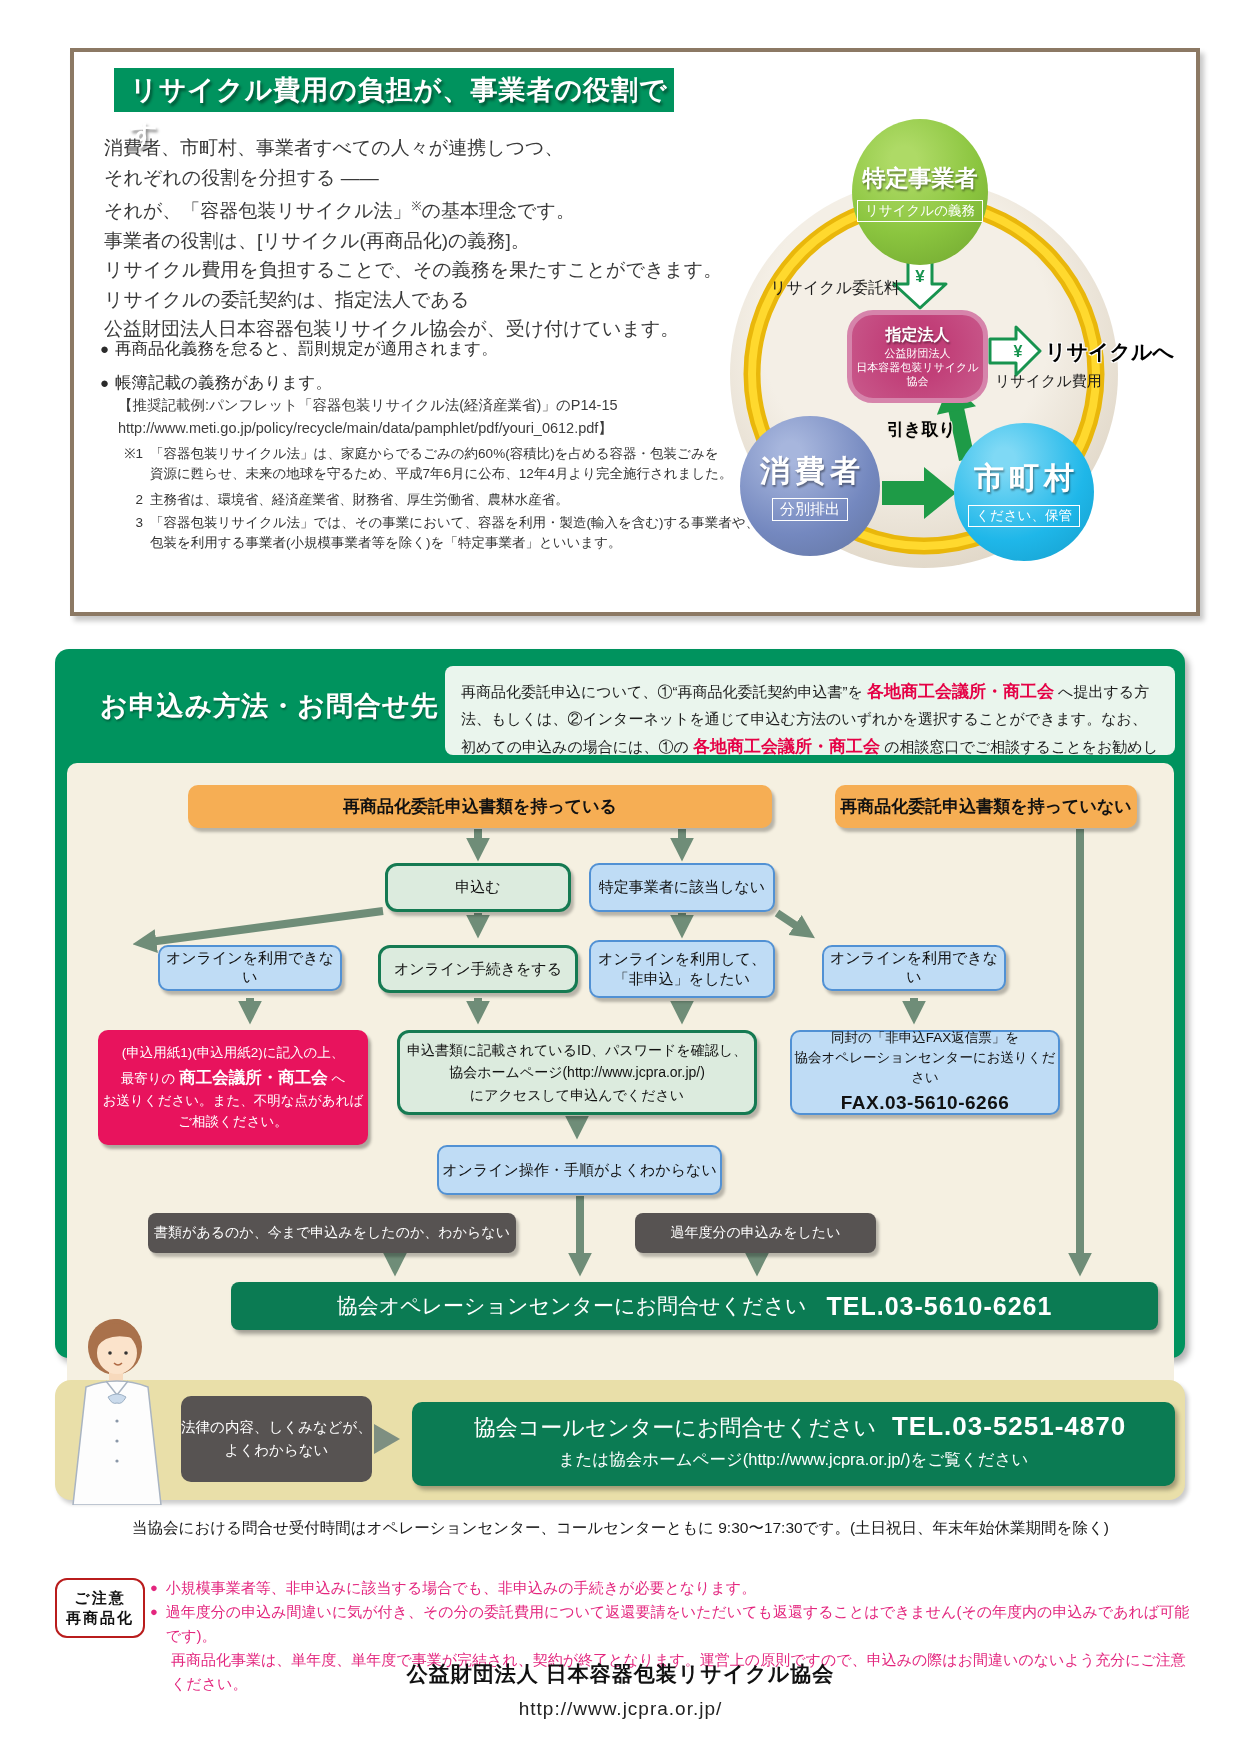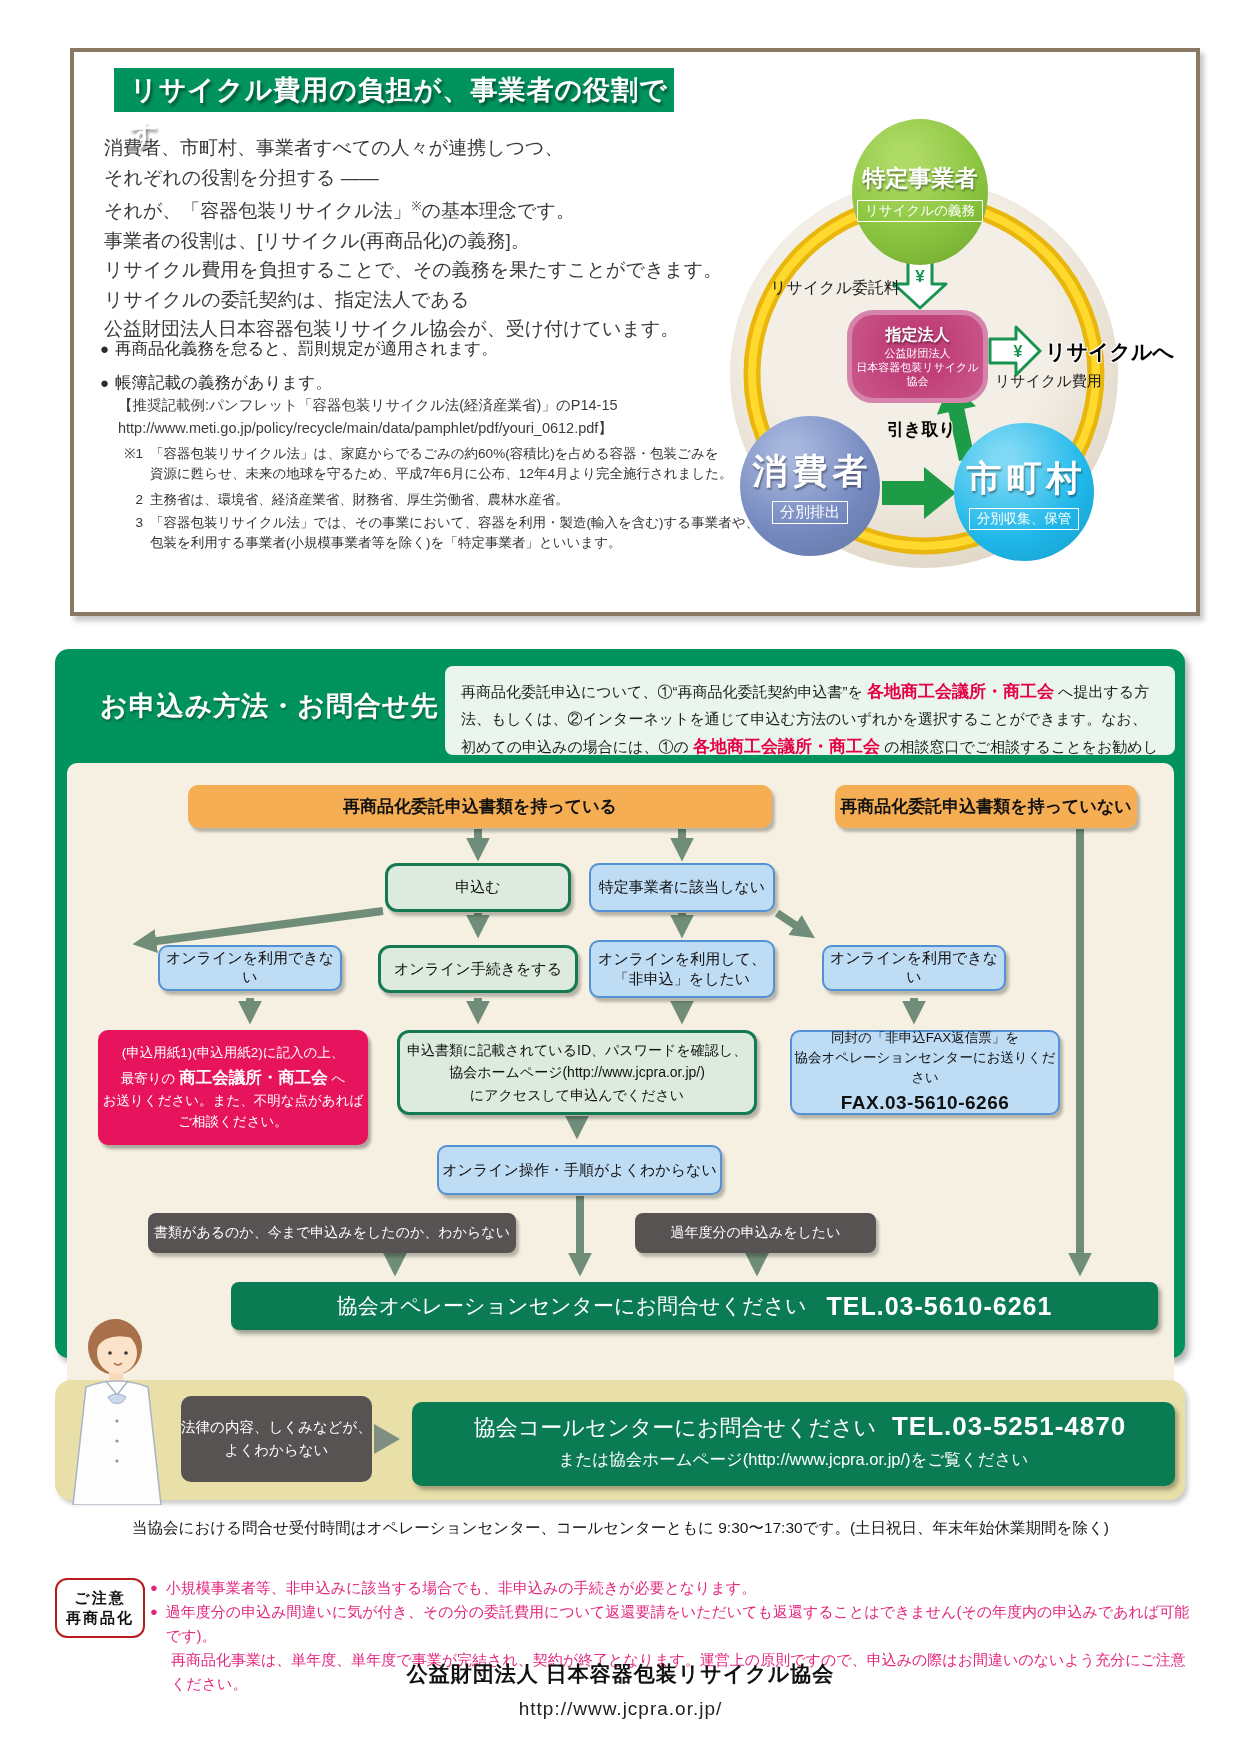--- a/index.html
+++ b/index.html
@@ -29,21 +29,21 @@
   .dg-sp .t{font-size:23px;font-weight:bold;text-shadow:1px 2px 2px rgba(0,0,0,.4);}
   .duty{border:1.5px solid #fff;padding:1px 7px;margin-top:6px;font-size:13.5px;white-space:nowrap;}
   .dg-pk{left:172px;top:200px;width:141px;height:93px;border-radius:26px;box-sizing:border-box;
       border:5px solid #D684AB;background:radial-gradient(circle at 50% 42%,#C13F78 35%,#C95A8C 100%);}
   .dg-pk .t{font-size:16px;font-weight:bold;text-shadow:1px 2px 2px rgba(0,0,0,.4);}
   .dg-pk .s{font-size:11px;line-height:14px;}
   .dg-co{left:65px;top:306px;width:140px;height:140px;border-radius:50%;
       background:radial-gradient(circle at 36% 26%,#A7B6DD 8%,#7488BF 60%,#62749F 100%);}
   .dg-mu{left:279px;top:313px;width:140px;height:138px;border-radius:50%;
       background:radial-gradient(circle at 36% 26%,#7FD9F5 8%,#1FB7E9 60%,#149CC9 100%);}
-  .dg-co .t,.dg-mu .t{font-size:35px;font-weight:bold;letter-spacing:5px;text-indent:5px;
+  .dg-co .t,.dg-mu .t{font-size:30px;font-weight:bold;letter-spacing:5px;text-indent:5px;
       text-shadow:1px 2px 2px rgba(0,0,0,.4);font-family:Liberation Mono, monospace;}
   .dg-lab{position:absolute;font-size:16px;color:#1c1c1c;white-space:nowrap;}
   .dg-fee{left:60px;top:168px;width:165px;text-align:right;}
   .dg-to{left:370px;top:228px;font-size:21px;font-weight:bold;color:#000;
       text-shadow:1px 1px 0 #fff,-1px 1px 0 #fff,1px -1px 0 #fff,-1px -1px 0 #fff;}
   .dg-cost{left:320px;top:262px;font-size:15px;}
   .dg-pick{left:212px;top:308px;font-size:17px;font-weight:bold;color:#000;
       text-shadow:1px 1px 0 #F0EADD,-1px 1px 0 #F0EADD,1px -1px 0 #F0EADD,-1px -1px 0 #F0EADD;}
   
   .s2{position:absolute;left:55px;top:649px;width:1130px;height:709px;background:#00935E;
@@ -186,21 +186,21 @@
       <div class="dg-lab dg-to">リサイクルへ</div>
       <div class="dg-lab dg-cost">リサイクル費用</div>
       <div class="dg-lab dg-pick">引き取り</div>
 
       <div class="dg-node dg-co">
         <div class="t">消費者</div>
         <div class="duty" style="font-size:15px;">分別排出</div>
       </div>
       <div class="dg-node dg-mu">
         <div class="t">市町村</div>
-        <div class="duty">分別収集、保管</div>
+        <div class="duty">ください、保管</div>
       </div>
     </div>
   </section>
 
   <section class="s2">
     <div class="s2-head">お申込み方法・お問合せ先</div>
     <div class="s2-intro">
       <span>再商品化委託申込について、①“再商品化委託契約申込書”を </span><span class="red">各地商工会議所・商工会</span><span> へ提出する方法、もしくは、②インターネットを通じて申込む方法のいずれかを選択することができます。なお、初めての申込みの場合には、①の </span><span class="red">各地商工会議所・商工会</span><span> の相談窓口でご相談することをお勧めします。</span>
     </div>
 

